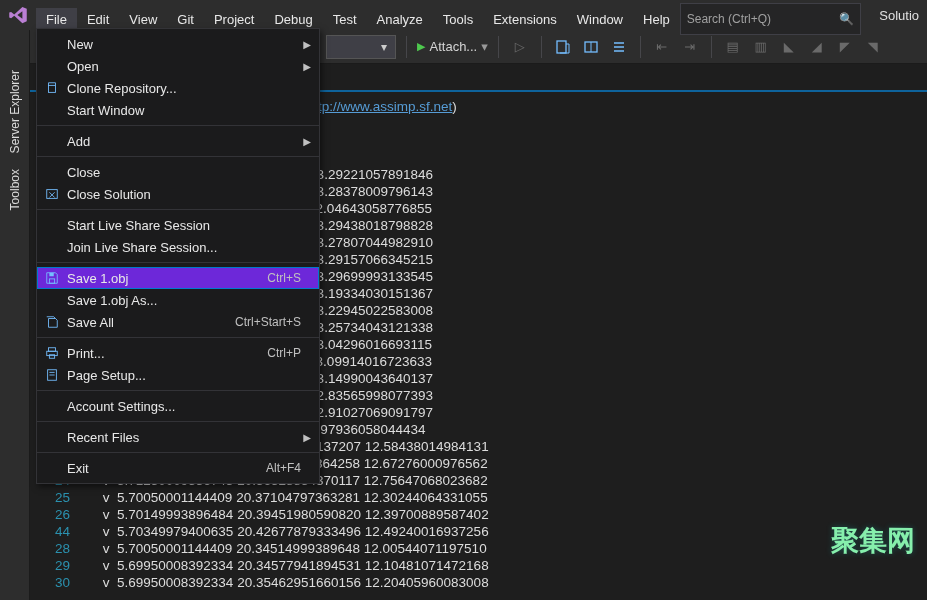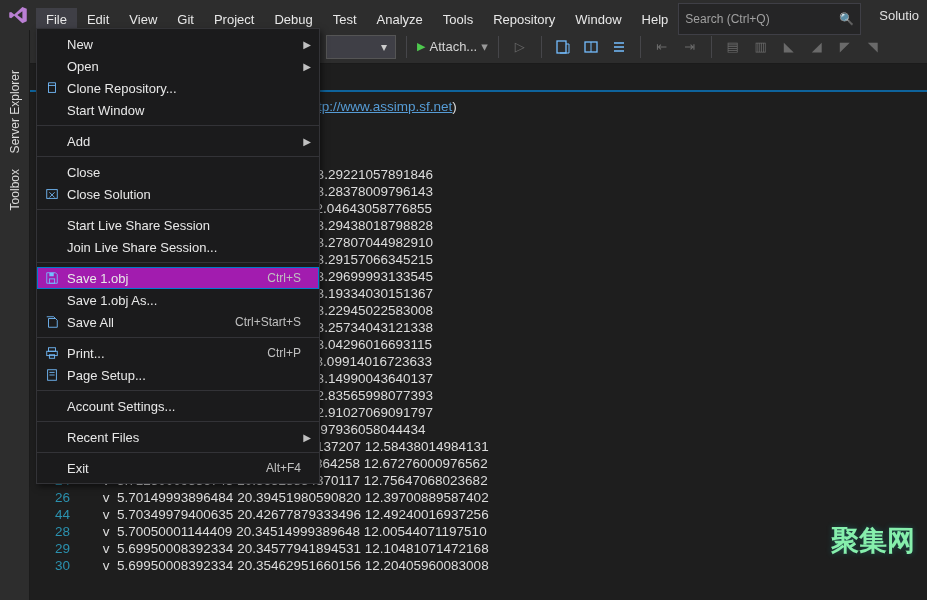--- a/index.html
+++ b/index.html
@@ -46,21 +46,21 @@
   .code { color: #dcdcdc; }
   .url { color: #569cd6; text-decoration: underline; }
 
   .dropdown {
     position: absolute; left: 36px; top: 28px; width: 284px; background: #1b1b1c; border: 1px solid #333337; box-shadow: 2px 3px 6px rgba(0,0,0,0.5); padding: 4px 0;
     font-size: 13px; color: #e8e8e8;
   }
   .dropdown .row {
     display: flex; align-items: center; height: 22px; padding-right: 18px; position: relative;
   }
-  .dropdown .row.highlight { background: #a21caf; outline: 1px solid #007acc; outline-offset: -1px; }
+  .dropdown .row.highlight { background: #6d28d9; outline: 1px solid #007acc; outline-offset: -1px; }
   .dropdown .icon-slot { width: 30px; display: flex; align-items: center; justify-content: center; color: #75beff; }
   .dropdown .label { flex: 1; }
   .dropdown .shortcut { color: #c0c0c0; font-size: 12px; }
   .dropdown .arrow { position: absolute; right: 8px; color: #c0c0c0; font-size: 10px; }
   .dropdown .separator { height: 1px; background: #333337; margin: 4px 0; }
 
   .watermark {
     position: absolute; right: 12px; bottom: 40px; color: #86efac; font-family: "Microsoft YaHei", sans-serif;
     font-size: 28px; font-weight: 700; text-shadow: 0 0 6px rgba(22,199,193,0.3);
   }
@@ -75,21 +75,21 @@
 <div class="menubar" id="menubar">
 <div class="menu-item open">File</div>
     <div class="menu-item">Edit</div>
     <div class="menu-item">View</div>
     <div class="menu-item">Git</div>
     <div class="menu-item">Project</div>
     <div class="menu-item">Debug</div>
     <div class="menu-item">Test</div>
     <div class="menu-item">Analyze</div>
     <div class="menu-item">Tools</div>
-    <div class="menu-item">Repository</div>
+    <div class="menu-item">Extensions</div>
     <div class="menu-item">Window</div>
     <div class="menu-item">Help</div>
     <div class="search-box">
       <span class="placeholder">Search (Ctrl+Q)</span>
       <span class="mag">🔍</span>
     </div>
     <div class="solution-btn">Solutio</div>
   </div>
 
 <div class="toolbar">
@@ -161,20 +161,21 @@
       <div class="code-line"><span class="gutter"></span><span class="code">                                       7833557129 13.25734043121338</span></div>
       <div class="code-line"><span class="gutter"></span><span class="code">                                       1787109375 13.04296016693115</span></div>
       <div class="code-line"><span class="gutter"></span><span class="code">                                       2896118164 13.09914016723633</span></div>
       <div class="code-line"><span class="gutter"></span><span class="code">                                       9861450195 13.14990043640137</span></div>
       <div class="code-line"><span class="gutter"></span><span class="code">                                       0872192383 12.83565998077393</span></div>
       <div class="code-line"><span class="gutter"></span><span class="code">                                       6838073730 12.91027069091797</span></div>
       <div class="code-line"><span class="gutter"></span><span class="code">                                       688873291 12.97936058044434</span></div>
       <div class="code-line"><span class="gutter">22</span><span class="code">     v  5.70550012588501 20.46592903137207 12.58438014984131</span></div>
       <div class="code-line"><span class="gutter">23</span><span class="code">     v  5.70849990844727 20.51179885864258 12.67276000976562</span></div>
       <div class="code-line"><span class="gutter">24</span><span class="code">     v  5.71250009536743 20.56528854370117 12.75647068023682</span></div>
+      <div class="code-line"><span class="gutter">25</span><span class="code">     v  5.70050001144409 20.37104797363281 12.30244064331055</span></div>
       <div class="code-line"><span class="gutter">26</span><span class="code">     v  5.70149993896484 20.39451980590820 12.39700889587402</span></div>
       <div class="code-line"><span class="gutter">44</span><span class="code">     v  5.70349979400635 20.42677879333496 12.49240016937256</span></div>
       <div class="code-line"><span class="gutter">28</span><span class="code">     v  5.70050001144409 20.34514999389648 12.00544071197510</span></div>
       <div class="code-line"><span class="gutter">29</span><span class="code">     v  5.69950008392334 20.34577941894531 12.10481071472168</span></div>
       <div class="code-line"><span class="gutter">30</span><span class="code">     v  5.69950008392334 20.35462951660156 12.20405960083008</span></div>
     </div>
 </div>
 
 <div class="dropdown" id="file-menu">
 <div class="row">

